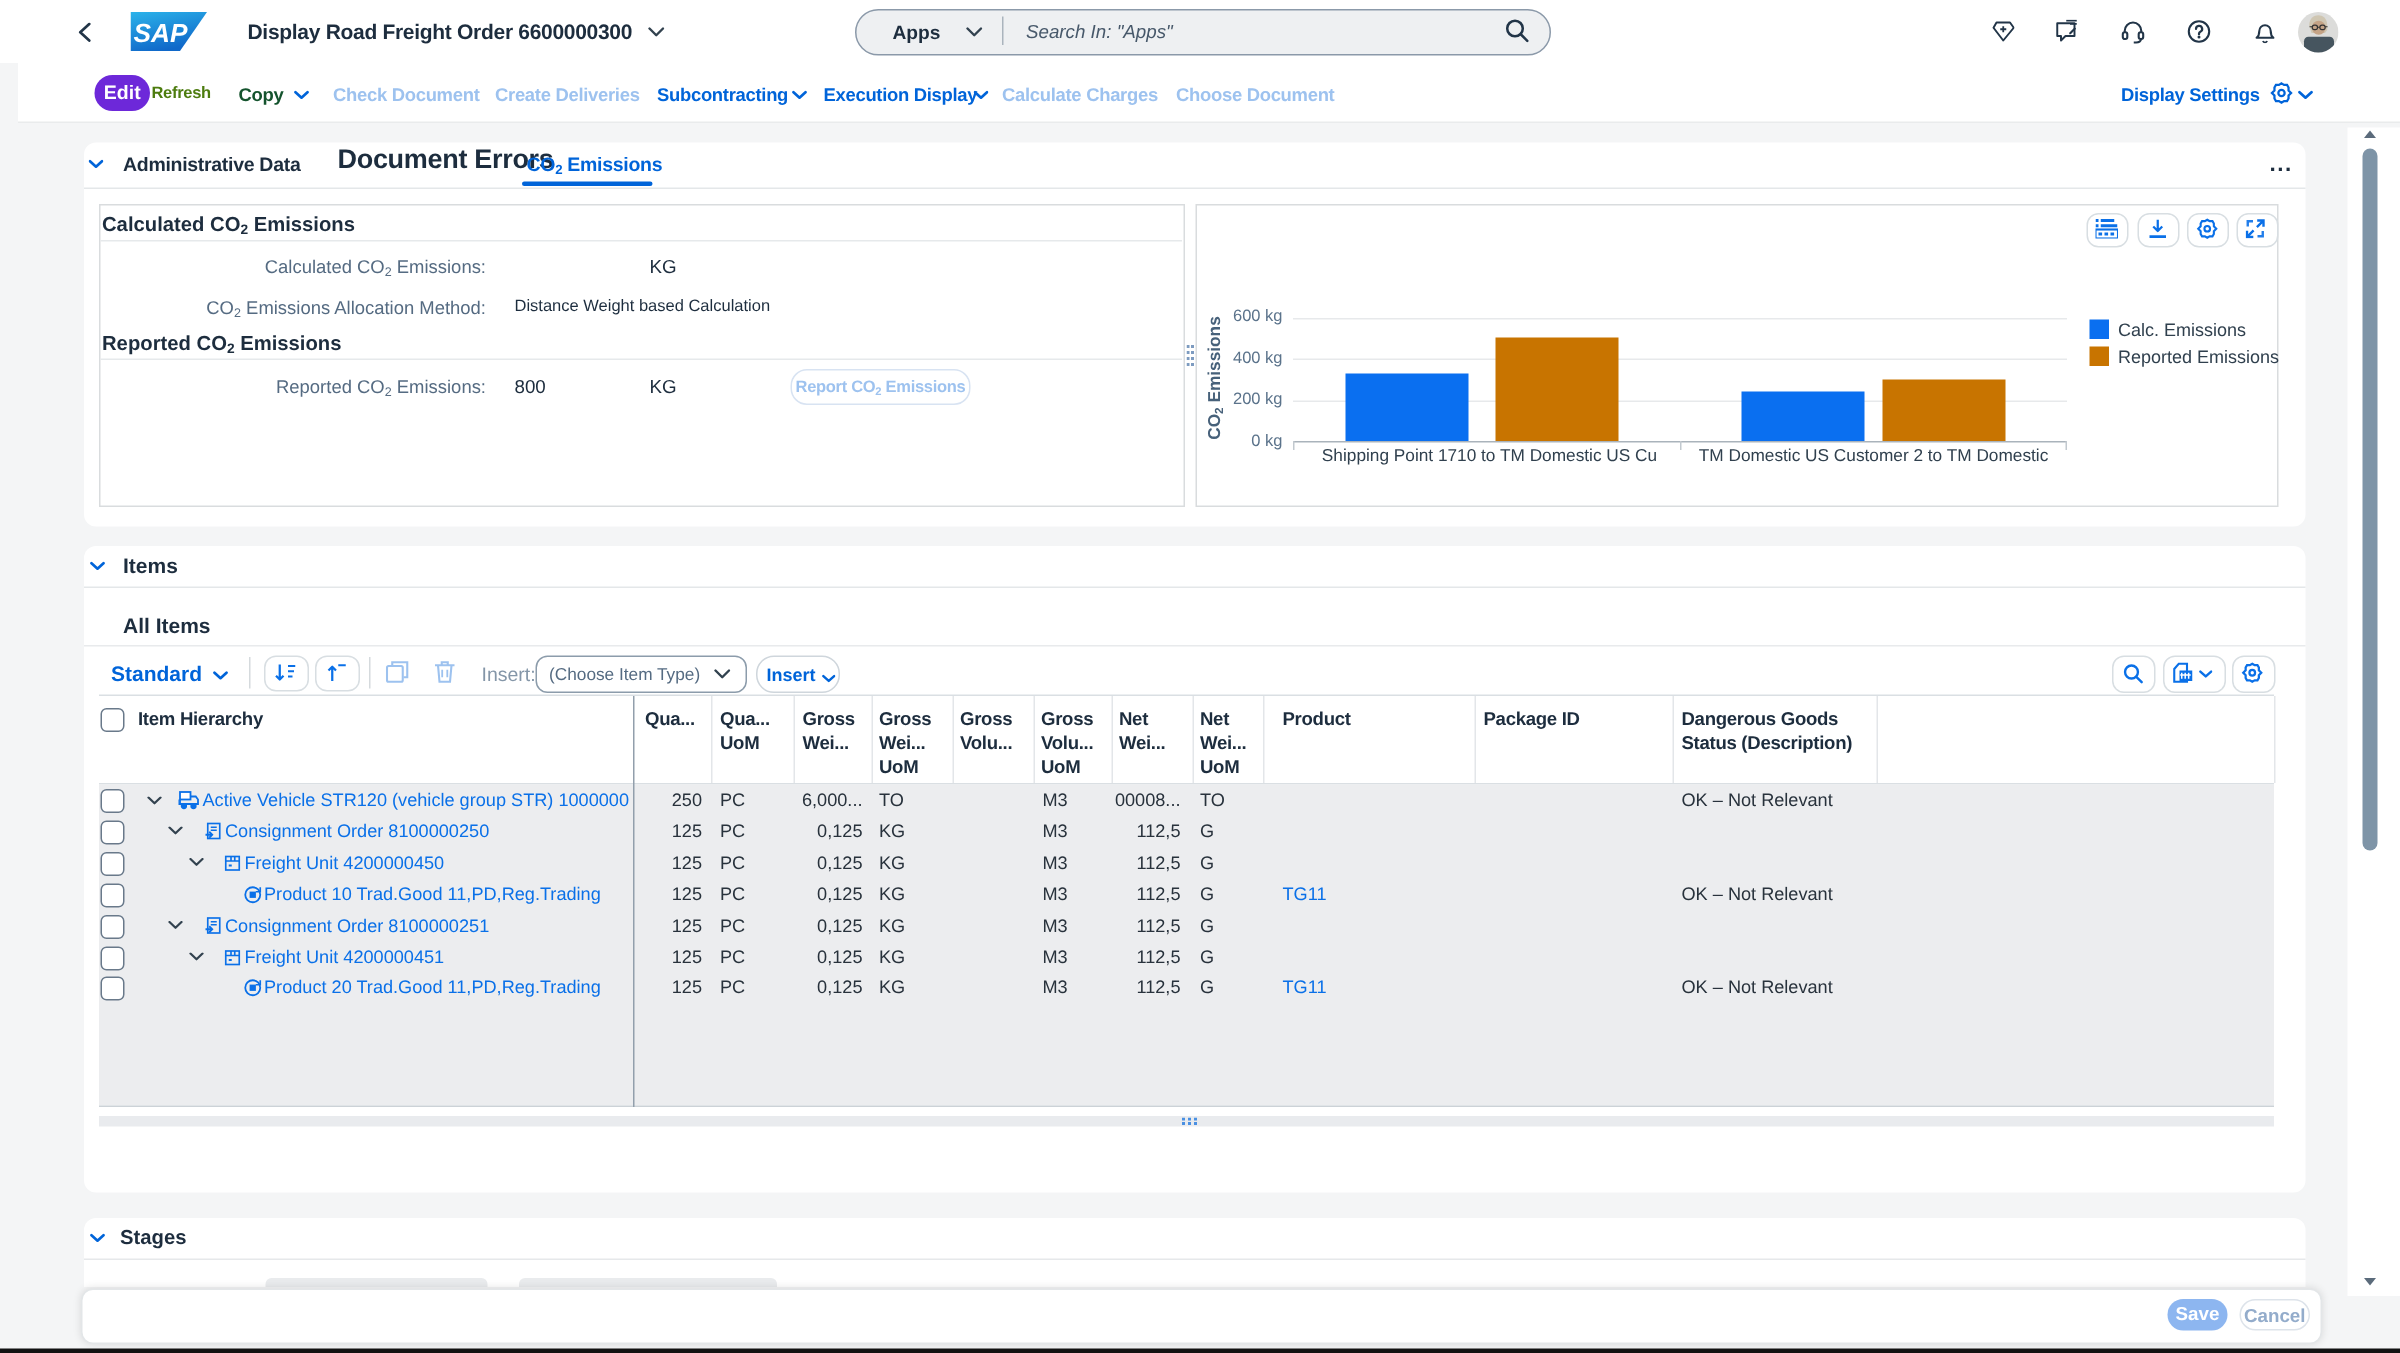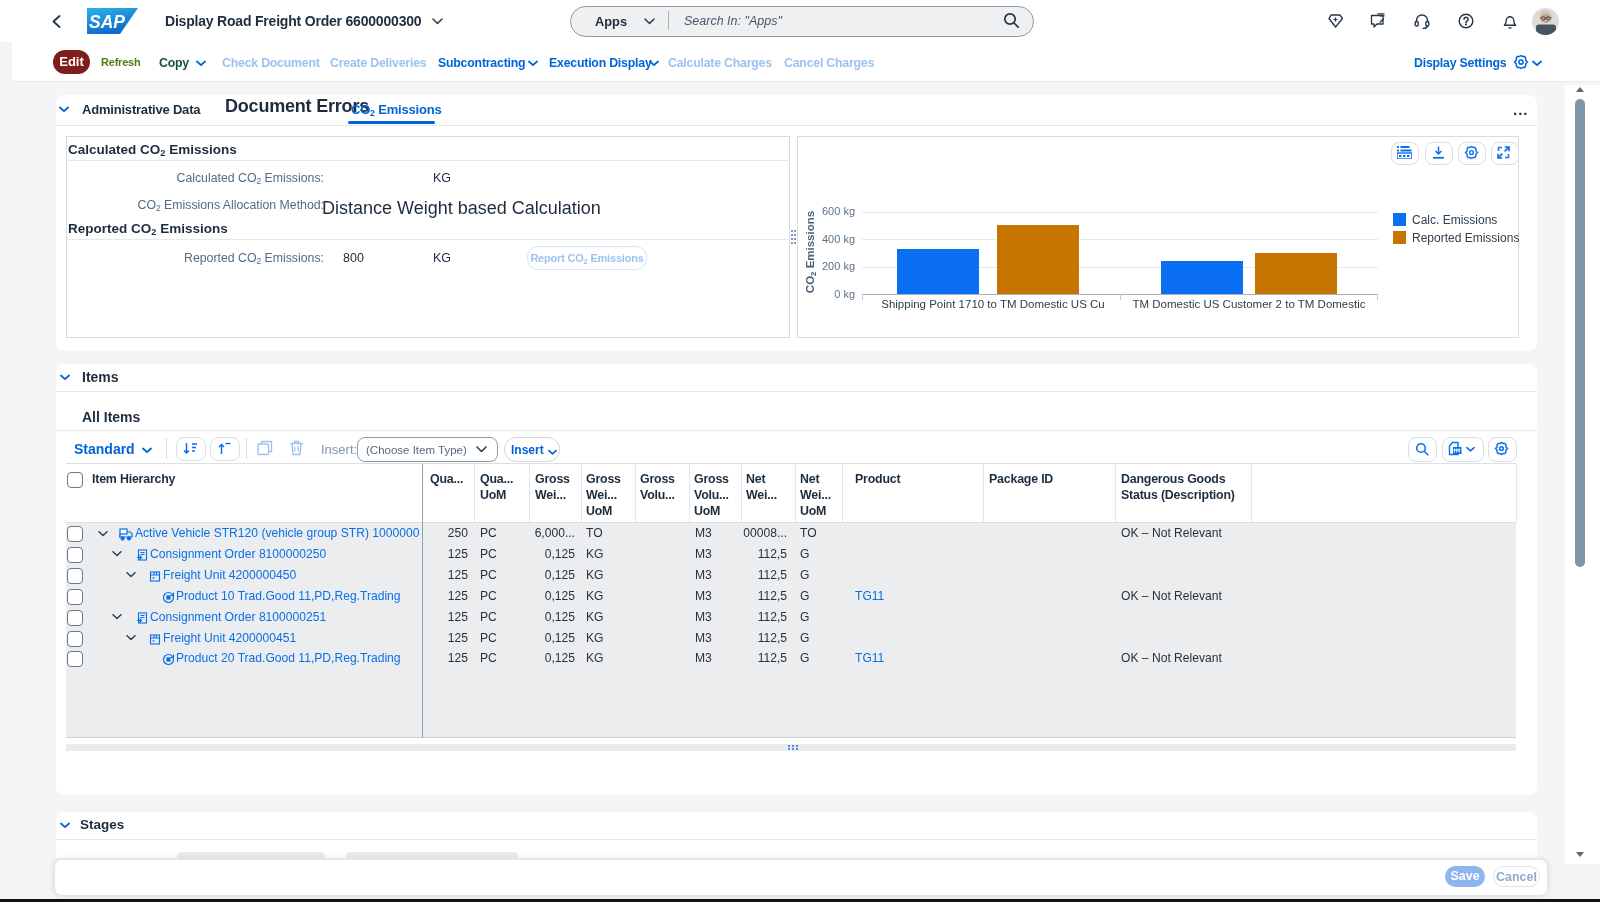--- a/index.html
+++ b/index.html
@@ -90,38 +90,38 @@
         <rect width="27" height="27" fill="#dcdcda"></rect>
 <path d="M7.5 9c0-5 3.2-6.8 6-6.8s6 1.8 6 6.8v3l-1.5 2h-9z" fill="#cfc6b2"></path>
 <circle cx="13.8" cy="10.5" r="4.6" fill="#c4a386"></circle>
 <rect x="4" y="16.5" width="20" height="11" rx="3" fill="#46555f"></rect>
 <rect x="9.5" y="8.8" width="3.5" height="3" rx="1.4" fill="none" stroke="#333" stroke-width="0.8"></rect>
 <rect x="14.6" y="8.8" width="3.5" height="3" rx="1.4" fill="none" stroke="#333" stroke-width="0.8"></rect>
 <path d="M9.5 9.8h-1.8M18.1 9.8h1.6M13 10.2h1.6" stroke="#333" stroke-width="0.7" fill="none"></path>
 </g>
     </svg>
 <div class="abs" style="left:12px;top:42px;width:1588px;height:39px;background:#fff;border-bottom:1px solid #e9ebec"></div>
-<div class="abs" style="left:53px;top:50px;width:37px;height:24px;background:#7f1d1d;border-radius:12px;color:#fff;font-size:13px;font-weight:bold;text-align:center;line-height:24px">Edit</div>
+<div class="abs" style="left:63px;top:50px;width:37px;height:24px;background:#6d28d9;border-radius:12px;color:#fff;font-size:13px;font-weight:bold;text-align:center;line-height:24px">Edit</div>
 <div class="abs" style="left:101px;top:56px;font-size:11px;font-weight:bold;letter-spacing:-0.2px;color:#4d7c0f">Refresh</div>
 <div class="abs" style="left:159px;top:56px;font-size:12.3px;font-weight:bold;letter-spacing:-0.2px;color:#14532d">Copy</div>
 <svg class="abs" style="left:196px;top:60px" width="10" height="7" viewBox="0 0 10 6">
       <path d="M1 1l4 3.6L9 1" fill="none" stroke="#0064d9" stroke-width="1.8" stroke-linecap="round" stroke-linejoin="round"></path>
     </svg>
 <div class="abs" style="left:222px;top:56px;font-size:12.3px;font-weight:bold;letter-spacing:-0.2px;color:#9dc2ef">Check Document</div>
 <div class="abs" style="left:330px;top:56px;font-size:12.3px;font-weight:bold;letter-spacing:-0.2px;color:#9dc2ef">Create Deliveries</div>
 <div class="abs" style="left:438px;top:56px;font-size:12.3px;font-weight:bold;letter-spacing:-0.2px;color:#0064d9">Subcontracting</div>
 <svg class="abs" style="left:528px;top:60px" width="10" height="7" viewBox="0 0 10 6">
       <path d="M1 1l4 3.6L9 1" fill="none" stroke="#0064d9" stroke-width="1.8" stroke-linecap="round" stroke-linejoin="round"></path>
     </svg>
 <div class="abs" style="left:549px;top:56px;font-size:12.3px;font-weight:bold;letter-spacing:-0.2px;color:#0064d9">Execution Display</div>
 <svg class="abs" style="left:649px;top:60px" width="10" height="7" viewBox="0 0 10 6">
       <path d="M1 1l4 3.6L9 1" fill="none" stroke="#0064d9" stroke-width="1.8" stroke-linecap="round" stroke-linejoin="round"></path>
     </svg>
 <div class="abs" style="left:668px;top:56px;font-size:12.3px;font-weight:bold;letter-spacing:-0.2px;color:#9dc2ef">Calculate Charges</div>
-<div class="abs" style="left:784px;top:56px;font-size:12.3px;font-weight:bold;letter-spacing:-0.2px;color:#9dc2ef">Cancel Charges</div>
+<div class="abs" style="left:784px;top:56px;font-size:12.3px;font-weight:bold;letter-spacing:-0.2px;color:#9dc2ef">Choose Document</div>
 <div class="abs" style="left:1414px;top:56px;font-size:12.3px;font-weight:bold;letter-spacing:-0.2px;color:#0064d9">Display Settings</div>
 <svg class="abs" style="left:1513px;top:54px" width="16" height="16" viewBox="0 0 16 16">
       <g fill="none" stroke="#0064d9" stroke-width="1.5">
         <circle cx="8" cy="8" r="2.1"></circle>
         <path d="M8 1.6l1.7 1h2l1 1.7v2L14.4 8l-1.7 1.7v2l-1 1.7h-2L8 14.4l-1.7-1h-2l-1-1.7v-2L1.6 8l1.7-1.7v-2l1-1.7h2z"></path>
       </g>
     </svg>
 <svg class="abs" style="left:1532px;top:60px" width="10" height="7" viewBox="0 0 10 6">
       <path d="M1 1l4 3.6L9 1" fill="none" stroke="#0064d9" stroke-width="1.8" stroke-linecap="round" stroke-linejoin="round"></path>
     </svg>
@@ -142,21 +142,21 @@
 <div class="abs b" style="left:351px;top:102px;font-size:13px;letter-spacing:-0.2px;color:#0064d9">CO<span class="s2">2</span> Emissions</div>
 <div class="abs" style="left:348px;top:121px;width:87px;height:3px;background:#0064d9;border-radius:2px"></div>
 <div class="abs" style="left:56px;top:125px;width:1481px;height:1px;background:#e4e7e9"></div>
 <div class="abs" style="left:1513px;top:101px;font-size:15px;font-weight:bold;color:#1d2d3e;letter-spacing:1px">...</div>
 <div class="panel" style="left:66px;top:136px;width:722px;height:200px"></div>
 <div class="abs dark b" style="left:68px;top:142px;font-size:13.5px">Calculated CO<span class="s2">2</span> Emissions</div>
 <div class="abs" style="left:67px;top:160px;width:721px;height:1px;background:#e6e9eb"></div>
 <div class="abs grey" style="left:100px;top:171px;width:224px;font-size:12.3px;text-align:right">Calculated CO<span class="s2">2</span> Emissions:</div>
 <div class="abs dark" style="left:433px;top:171px;font-size:12.5px">KG</div>
 <div class="abs grey" style="left:100px;top:198px;width:224px;font-size:12.3px;text-align:right">CO<span class="s2">2</span> Emissions Allocation Method:</div>
-<div class="abs dark" style="left:322px;top:198px;font-size:18px">Distance Weight based Calculation</div>
+<div class="abs dark" style="left:343px;top:198px;font-size:11px">Distance Weight based Calculation</div>
 <div class="abs dark b" style="left:68px;top:221px;font-size:13.5px">Reported CO<span class="s2">2</span> Emissions</div>
 <div class="abs" style="left:67px;top:239px;width:721px;height:1px;background:#e6e9eb"></div>
 <div class="abs grey" style="left:100px;top:251px;width:224px;font-size:12.3px;text-align:right">Reported CO<span class="s2">2</span> Emissions:</div>
 <div class="abs dark" style="left:343px;top:251px;font-size:12.5px">800</div>
 <div class="abs dark" style="left:433px;top:251px;font-size:12.5px">KG</div>
 <div class="abs" style="left:527px;top:246px;width:118px;height:22px;border:1px solid #d8e3f2;border-radius:11px;font-size:11px;font-weight:bold;letter-spacing:-0.2px;color:#9dc2ef;text-align:center;line-height:22px;white-space:nowrap">Report CO<span class="s2">2</span> Emissions</div>
 <svg class="abs" style="left:791px;top:230px" width="6" height="15" viewBox="0 0 6 15">
       <rect x="0" y="0" width="2" height="2" fill="#7d9bc0"></rect>
       <rect x="3" y="0" width="2" height="2" fill="#7d9bc0"></rect>
       <rect x="0" y="4" width="2" height="2" fill="#7d9bc0"></rect>

